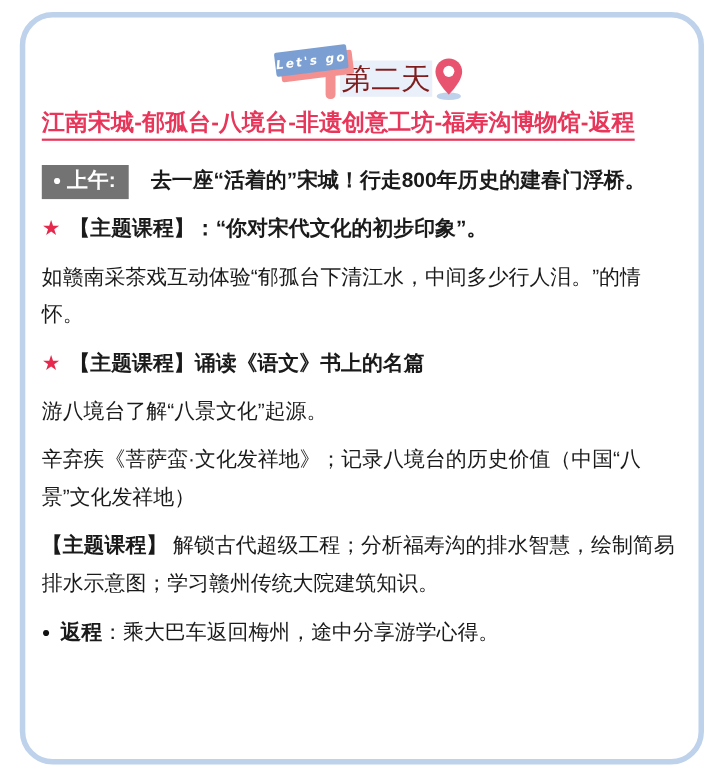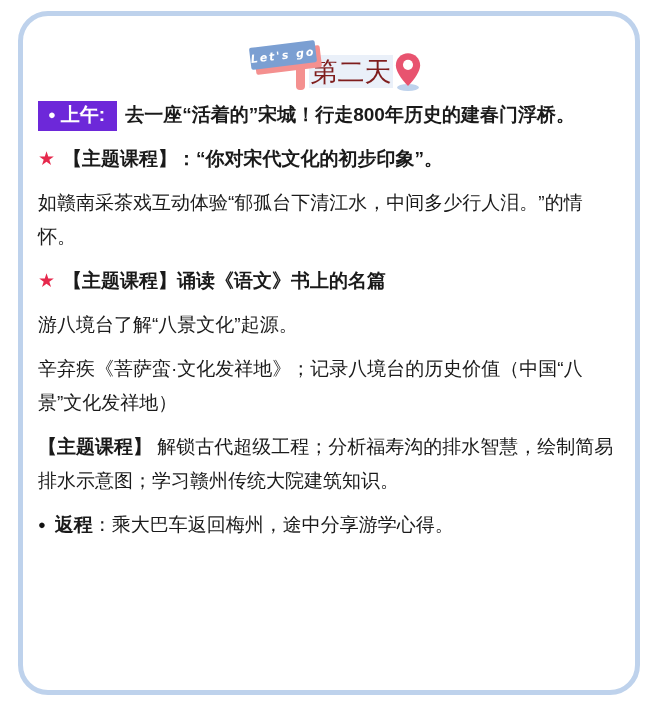--- a/index.html
+++ b/index.html
@@ -80,25 +80,25 @@
   .route-title span { border-bottom: 2px solid #E8365A; padding-bottom: 3px; }
 
   .line {
     margin: 0 0 10px 0;
     font-size: 19px;
     line-height: 34px;
   }
   .bold { font-weight: 700; }
   .badge {
     display: inline-block;
-    background: #6d28d9;
+    background: #737373;
     color: #ffffff;
     font-weight: 700;
     padding: 0 12px 2px 10px;
-    margin-right: 8px;
+    margin-right: 20px;
     line-height: 28px;
   }
   .badge .dot { font-size: 13px; vertical-align: 2px; margin-right: 5px; }
   .star { color: #E6284C; margin-right: 8px; font-weight: 400; }
   .ret-dot { font-size: 13px; vertical-align: 2px; margin-right: 9px; color: #111; }
 </style>
 </head>
 <body>
 
 <div class="page">
@@ -120,20 +120,23 @@
   <div class="pin-wrap">
     <div class="pin-shadow"></div>
     <svg width="28" height="36" viewBox="0 0 30 38">
       <path d="M15 1C7.8 1 2 6.7 2 13.8 2 23.4 15 36 15 36s13-12.6 13-22.2C28 6.7 22.2 1 15 1z" fill="#E8536F"></path>
       <circle cx="15" cy="13.5" r="5.4" fill="#ffffff"></circle>
     </svg>
   </div>
 
   <div class="content">
 
+    <h1 class="route-title">
+      <span>江南宋城-郁孤台-八境台-非遗创意工坊-福寿沟博物馆-返程</span>
+    </h1>
 
     <p class="line">
       <span class="badge"><span class="dot">●</span><span>上午:</span></span><span class="bold">去一座“活着的”宋城！行走800年历史的建春门浮桥。</span>
     </p>
 
     <p class="line bold">
       <span class="star">★</span><span>【主题课程】：“你对宋代文化的初步印象”。</span>
     </p>
 
     <p class="line">如赣南采茶戏互动体验“郁孤台下清江水，中间多少行人泪。”的情怀。</p>

